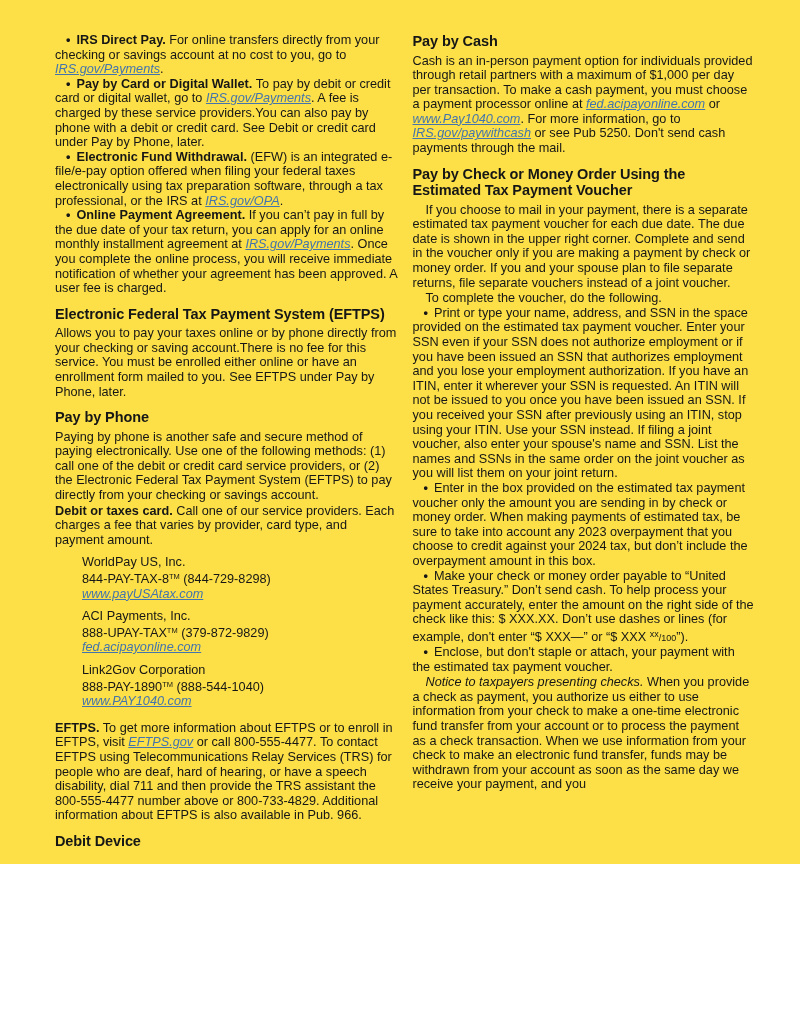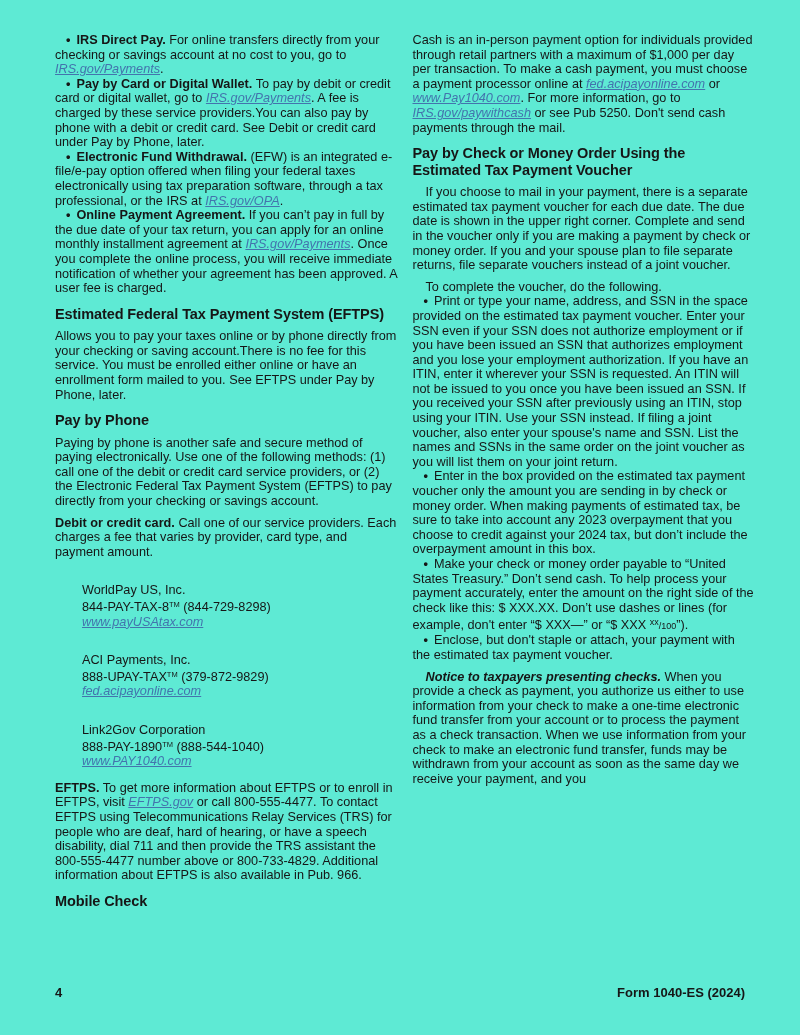--- a/index.html
+++ b/index.html
@@ -1,79 +1,80 @@
 <!DOCTYPE html>
 <html style="--link: #4374ad;"><head>
 <meta charset="utf-8">
 <style>
   html,body{margin:0;padding:0}
   .sheet{
-    position:relative;width:800px;height:1035px;background:#5eead4;
+    position:relative;width:800px;height:864px;background:#fde047;
     font-family:"Liberation Sans",sans-serif;color:#161616;overflow:hidden;
   }
   .content{padding:33px 45px 0 55px}
   .cols{display:grid;grid-template-columns:1fr 1fr;column-gap:15px;align-items:start}
   .col{min-width:0}
-  p{margin:7px 0 0;font-size:12.7px;line-height:14.6px}
+  p{margin:1px 0 0;font-size:12.7px;line-height:14.6px}
   p.bullet{margin:0}
   .dot{padding-left:11px;padding-right:6px}
   p.ind{text-indent:13px}
   h2.h2{font-size:14.5px;line-height:16.5px;margin:10px 0 4px;font-weight:700;letter-spacing:-0.1px}
   .col > :first-child{margin-top:0}
   .n{}
   .b{font-weight:700}
   .i{}
-  .bi{font-weight:700;font-style:italic}
+  .bi{font-weight:400;font-style:italic}
   .L{color:var(--link,#4374ad);font-style:italic;text-decoration:underline;cursor:pointer}
   .S{font-size:7.5px;vertical-align:4px}
   .fx{font-size:9px;vertical-align:3.5px}
   .fd{font-size:9px}
-  .contact{margin:24px 0 0 27px;font-size:12.7px;line-height:14.6px}
+  .contact{margin:8px 0 0 27px;font-size:12.7px;line-height:14.6px}
   .contact + p{margin-top:12px}
   .footer{
     position:absolute;left:55px;right:55px;top:985px;
     display:flex;justify-content:space-between;align-items:baseline;
     font-size:13px;font-weight:700;
   }
 </style>
 </head>
 <body>
 
 <div class="sheet">
   <div class="content">
     <div class="cols">
       <div class="col">
           <p class="bullet"><span class="dot b">•</span><span class="b">IRS Direct Pay. </span><span class="n">For online transfers directly from your checking or savings account at no cost to you, go to </span><span class="L">IRS.gov/Payments</span><span class="n">.</span></p>
           <p class="bullet"><span class="dot b">•</span><span class="b">Pay by Card or Digital Wallet. </span><span class="n">To pay by debit or credit card or digital wallet, go to </span><span class="L">IRS.gov/Payments</span><span class="n">. A fee is charged by these service providers.You can also pay by phone with a debit or credit card. See </span><span class="i">Debit or credit card</span><span class="n"> under </span><span class="i">Pay by Phone</span><span class="n">, later.</span></p>
           <p class="bullet"><span class="dot b">•</span><span class="b">Electronic Fund Withdrawal. </span><span class="n">(EFW) is an integrated </span><span class="i">e-file</span><span class="n">/e-pay option offered when filing your federal taxes electronically using tax preparation software, through a tax professional, or the IRS at </span><span class="L">IRS.gov/OPA</span><span class="n">.</span></p>
           <p class="bullet"><span class="dot b">•</span><span class="b">Online Payment Agreement. </span><span class="n">If you can’t pay in full by the due date of your tax return, you can apply for an online monthly installment agreement at </span><span class="L">IRS.gov/Payments</span><span class="n">. Once you complete the online process, you will receive immediate notification of whether your agreement has been approved. A user fee is charged.</span></p>
-          <h2 class="h2">Estimated Federal Tax Payment System (EFTPS)</h2>
+          <h2 class="h2">Electronic Federal Tax Payment System (EFTPS)</h2>
           <p class="para"><span class="n">Allows you to pay your taxes online or by phone directly from your checking or saving account.There is no fee for this service. You must be enrolled either online or have an enrollment form mailed to you. See </span><span class="i">EFTPS</span><span class="n"> under </span><span class="i">Pay by Phone</span><span class="n">, later.</span></p>
           <h2 class="h2">Pay by Phone</h2>
           <p class="para"><span class="n">Paying by phone is another safe and secure method of paying electronically. Use one of the following methods: (1) call one of the debit or credit card service providers, or (2) the Electronic Federal Tax Payment System (EFTPS) to pay directly from your checking or savings account.</span></p>
-          <p class="para"><span class="b">Debit or credit card.</span><span class="n">  Call one of our service providers. Each charges a fee that varies by provider, card type, and payment amount.</span></p>
+          <p class="para"><span class="b">Debit or taxes card.</span><span class="n">  Call one of our service providers. Each charges a fee that varies by provider, card type, and payment amount.</span></p>
           <div class="contact">
             <div>WorldPay US, Inc.</div>
             <div><span class="n">844-PAY-TAX-8</span><span class="S">TM</span><span class="n"> (844-729-8298)</span></div>
             <div><span class="L">www.payUSAtax.com</span></div>
           </div>
           <div class="contact">
             <div>ACI Payments, Inc.</div>
             <div><span class="n">888-UPAY-TAX</span><span class="S">TM</span><span class="n"> (379-872-9829)</span></div>
             <div><span class="L">fed.acipayonline.com</span></div>
           </div>
           <div class="contact">
             <div>Link2Gov Corporation</div>
             <div><span class="n">888-PAY-1890</span><span class="S">TM</span><span class="n"> (888-544-1040)</span></div>
             <div><span class="L">www.PAY1040.com</span></div>
           </div>
           <p class="para"><span class="b">EFTPS.</span><span class="n">  To get more information about EFTPS or to enroll in EFTPS, visit </span><span class="L">EFTPS.gov</span><span class="n"> or call 800-555-4477. To contact EFTPS using Telecommunications Relay Services (TRS) for people who are deaf, hard of hearing, or have a speech disability, dial 711 and then provide the TRS assistant the 800-555-4477 number above or 800-733-4829. Additional information about EFTPS is also available in Pub. 966.</span></p>
-          <h2 class="h2">Mobile Check</h2>
+          <h2 class="h2">Debit Device</h2>
         </div>
       <div class="col">
+          <h2 class="h2">Pay by Cash</h2>
           <p class="para"><span class="n">Cash is an in-person payment option for individuals provided through retail partners with a maximum of $1,000 per day per transaction. To make a cash payment, you must choose a payment processor online at </span><span class="L">fed.acipayonline.com</span><span class="n"> or </span><span class="L">www.Pay1040.com</span><span class="n">. For more information, go to </span><span class="L">IRS.gov/paywithcash</span><span class="n"> or see Pub 5250. Don't send cash payments through the mail.</span></p>
           <h2 class="h2">Pay by Check or Money Order Using the Estimated Tax Payment Voucher</h2>
           <p class="para ind"><span class="n">If you choose to mail in your payment, there is a separate estimated tax payment voucher for each due date. The due date is shown in the upper right corner. Complete and send in the voucher only if you are making a payment by check or money order. If you and your spouse plan to file separate returns, file separate vouchers instead of a joint voucher.</span></p>
           <p class="para ind"><span class="n">To complete the voucher, do the following.</span></p>
           <p class="bullet"><span class="dot b">•</span><span class="n">Print or type your name, address, and SSN in the space provided on the estimated tax payment voucher. Enter your SSN even if your SSN does not authorize employment or if you have been issued an SSN that authorizes employment and you lose your employment authorization. If you have an ITIN, enter it wherever your SSN is requested. An ITIN will not be issued to you once you have been issued an SSN. If you received your SSN after previously using an ITIN, stop using your ITIN. Use your SSN instead. If filing a joint voucher, also enter your spouse's name and SSN. List the names and SSNs in the same order on the joint voucher as you will list them on your joint return.</span></p>
           <p class="bullet"><span class="dot b">•</span><span class="n">Enter in the box provided on the estimated tax payment voucher only the amount you are sending in by check or money order. When making payments of estimated tax, be sure to take into account any 2023 overpayment that you choose to credit against your 2024 tax, but don’t include the overpayment amount in this box.</span></p>
           <p class="bullet"><span class="dot b">•</span><span class="n">Make your check or money order payable to “United States Treasury.” Don’t send cash. To help process your payment accurately, enter the amount on the right side of the check like this: $ XXX.XX. Don’t use dashes or lines (for example, don't enter “$ XXX—” or “$ XXX </span><span class="fx">xx</span><span class="fd">/100</span><span class="n">”).</span></p>
           <p class="bullet"><span class="dot b">•</span><span class="n">Enclose, but don't staple or attach, your payment with the estimated tax payment voucher.</span></p>
           <p class="para ind"><span class="bi">Notice to taxpayers presenting checks.</span><span class="n">  When you provide a check as payment, you authorize us either to use information from your check to make a one-time electronic fund transfer from your account or to process the payment as a check transaction. When we use information from your check to make an electronic fund transfer, funds may be withdrawn from your account as soon as the same day we receive your payment, and you</span></p>
         </div>

